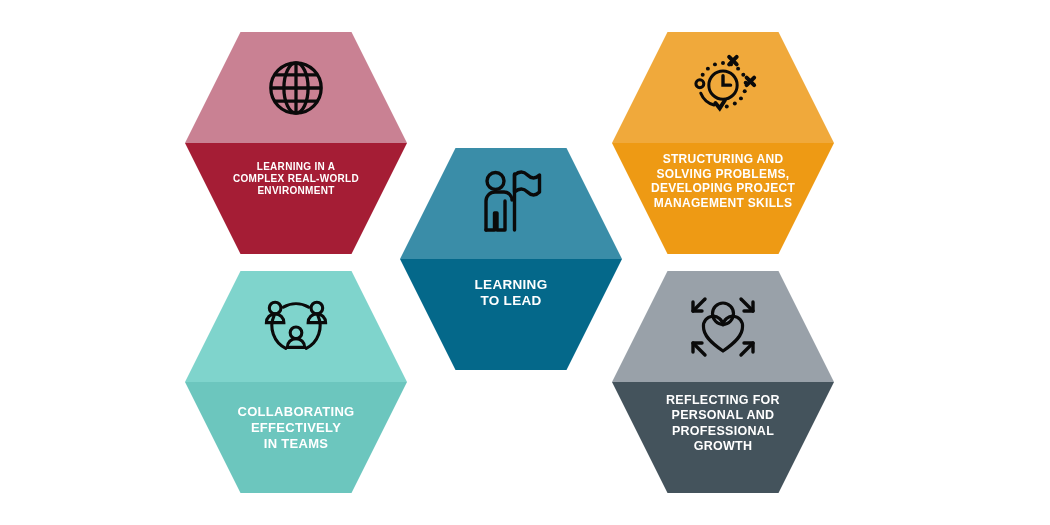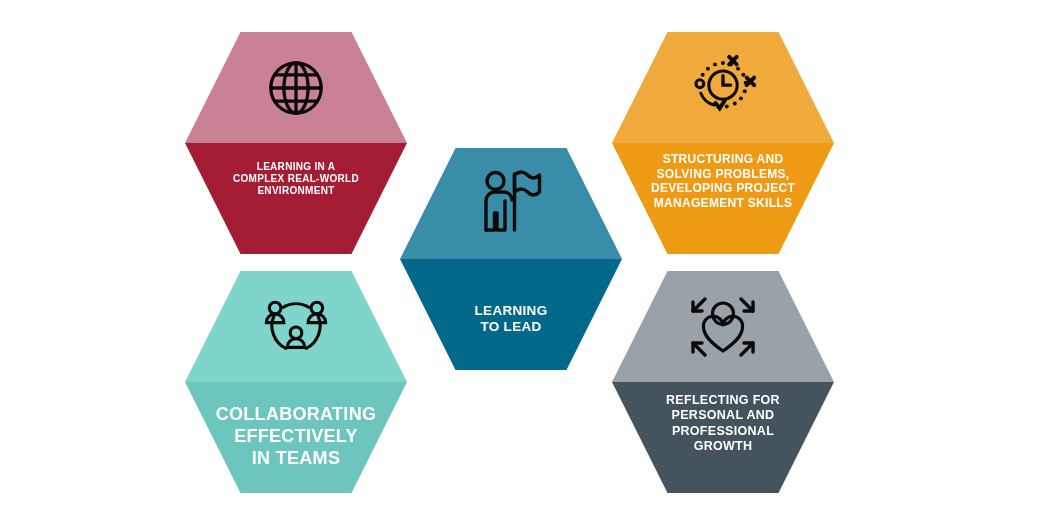--- a/index.html
+++ b/index.html
@@ -24,24 +24,24 @@
   .icon svg{display:block;}
 
   
   #hex-complex-environment{left:185px;top:32px;width:222px;height:222px;}
   #hex-complex-environment .hex-label{font-size:10px;padding-top:18px;}
 
   #hex-structuring-problems{left:612px;top:32px;width:222px;height:222px;}
   #hex-structuring-problems .hex-label{font-size:12px;padding-top:9px;}
 
   #hex-learning-to-lead{left:400px;top:148px;width:222px;height:222px;}
-  #hex-learning-to-lead .hex-label{font-size:13.5px;padding-top:44px;}
+  #hex-learning-to-lead .hex-label{font-size:13.5px;padding-top:18px;}
 
   #hex-collaborating-teams{left:185px;top:271px;width:222px;height:222px;}
-  #hex-collaborating-teams .hex-label{font-size:18px;padding-top:22px;}
+  #hex-collaborating-teams .hex-label{font-size:13px;padding-top:22px;}
 
   #hex-reflecting-growth{left:612px;top:271px;width:222px;height:222px;}
   #hex-reflecting-growth .hex-label{font-size:12.5px;padding-top:11px;}
 </style>
 </head>
 <body>
 
 <div id="stage">
 
   <div class="hex" id="hex-complex-environment">

